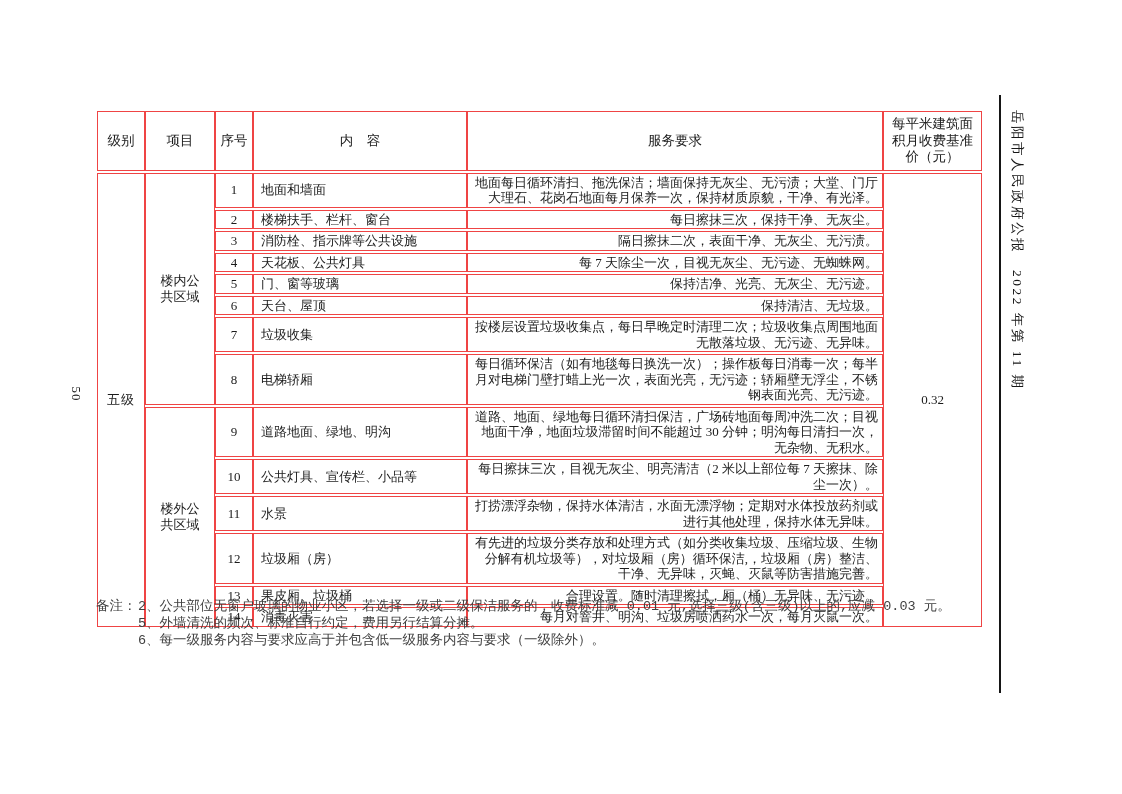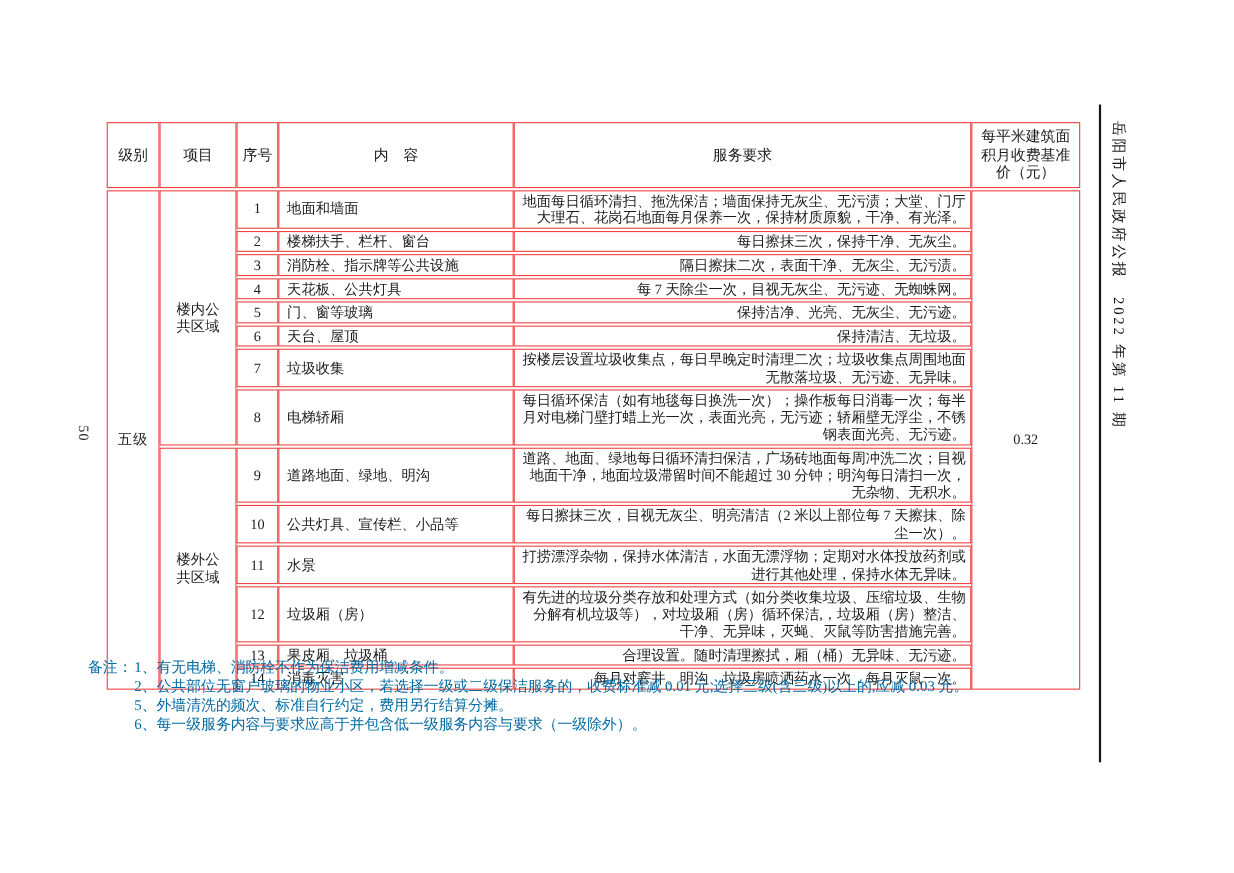--- a/index.html
+++ b/index.html
@@ -93,26 +93,27 @@
     text-align: right;
     padding: 1px 4px 1px 4px;
     margin-left: 46px;
   }
   td.c-price {
     text-align: center;
     padding: 2px 4px;
   }
   .notes {
     position: absolute;
-    left: 80px;
+    left: 96px;
     top: 598px;
     width: 880px;
     font-size: 13.5px;
     line-height: 17.2px;
-    color: #0369a1;
+    color: #404040;
+    font-family: Liberation Mono, monospace;
   }
   .notes-label {
     position: absolute;
     left: 0;
     top: 0;
   }
   .notes-items {
     padding-left: 42px;
   }
   .note-line {
@@ -221,18 +222,17 @@
         <td class="c-content">消毒灭害</td>
         <td class="c-req">每月对窨井、明沟、垃圾房喷洒药水一次，每月灭鼠一次。</td>
       </tr>
     </tbody>
   </table>
 </div>
 
 <div class="notes">
   <span class="notes-label">备注：</span>
   <div class="notes-items">
-    <div class="note-line">1、有无电梯、消防栓不作为保洁费用增减条件。</div>
     <div class="note-line">2、公共部位无窗户玻璃的物业小区，若选择一级或二级保洁服务的，收费标准减 0.01 元,选择三级(含三级)以上的,应减 0.03 元。</div>
     <div class="note-line">5、外墙清洗的频次、标准自行约定，费用另行结算分摊。</div>
     <div class="note-line">6、每一级服务内容与要求应高于并包含低一级服务内容与要求（一级除外）。</div>
   </div>
 </div>
 
 </body></html>

